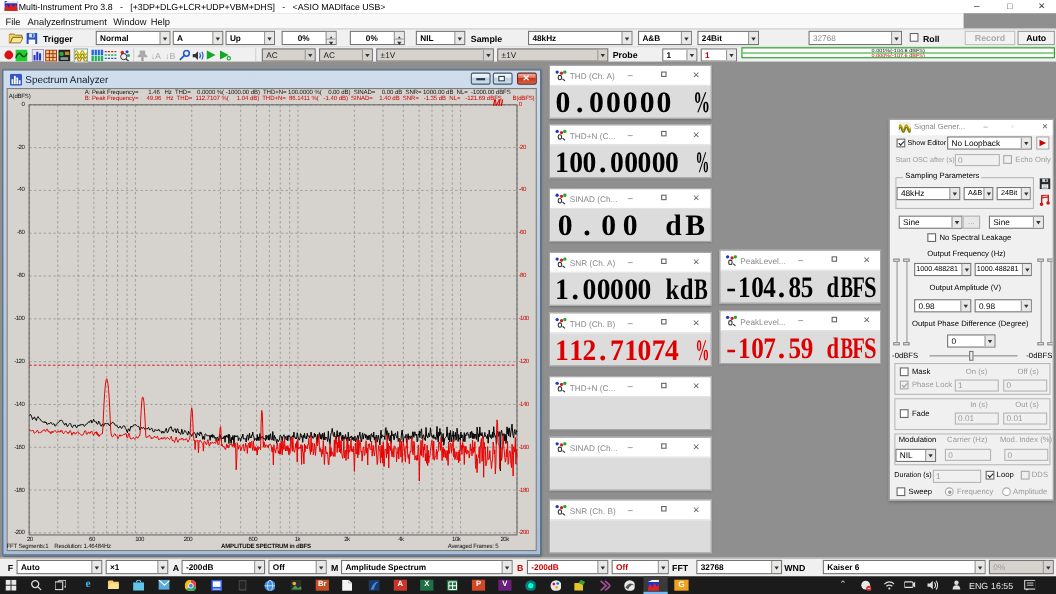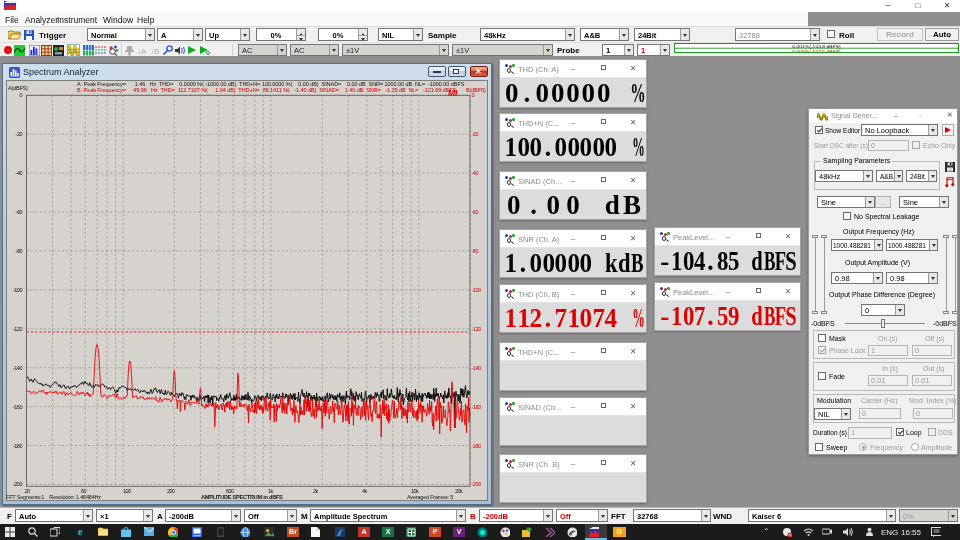--- a/index.html
+++ b/index.html
@@ -1,19 +1,19 @@
 <!DOCTYPE html>
 <html><head><meta charset="utf-8"><style>
 *{margin:0;padding:0;box-sizing:border-box}
 html,body{width:960px;height:540px;overflow:hidden}
 #screen{position:relative;width:960px;height:540px;font-family:"Liberation Sans",sans-serif;background:#8f8f8f;overflow:hidden}
 .abs{position:absolute}
 
 #titlebar{left:0;top:0;width:960px;height:12px;background:#ffffff}
-#menubar{left:0;top:12px;width:808px;height:14px;background:#f9f9f9;font-size:8.5px;color:#111}
+#menubar{left:0;top:12px;width:876px;height:14px;background:#f9f9f9;font-size:8.5px;color:#111}
 #tb1{left:0;top:26px;width:960px;height:16px;background:#f0f0f0;border-top:1px solid #d8d8d8}
 #tb2{left:0;top:42px;width:960px;height:14px;background:#f0f0f0;border-top:1px solid #e0e0e0}
 #tb3{left:0;top:507px;width:960px;height:17px;background:#f0f0f0;border-top:1px solid #b5b5b5}
 #taskbar{left:0;top:524px;width:960px;height:16px;background:#1b1b1b}
 .combo{position:absolute;background:#fff;border:1px solid #747474;font-size:7.5px;color:#000;overflow:hidden;white-space:nowrap}
 .combo .ct{position:absolute;left:3px;top:50%;transform:translateY(-50%)}
 .combo .da{position:absolute;right:0;top:0;bottom:0;width:9px;background:#e8e8e6;border-left:1px solid #9a9a9a}
 .combo .da:after{content:"";position:absolute;left:2px;top:50%;margin-top:-1px;border:2.5px solid transparent;border-top:3.5px solid #333}
 .combo.gray{background:#d6d3ce;color:#222}
 .combo.gray .da{background:#d6d3ce}
@@ -66,20 +66,21 @@
 .ticon{position:absolute;width:11px;height:11px}
 </style></head>
 <body>
 <div id="screen">
   <div class="abs" id="titlebar">
     <svg class="abs" style="left:4px;top:1px" width="12" height="9">
         <rect x="0" y="0" width="12" height="9" fill="#2233bb"></rect>
         <path d="M0 7 L2 3 L4 6 L6 2 L8 5.5 L10 3 L12 6 L12 9 L0 9 Z" fill="#dd2222"></path>
         <path d="M0 2 L3 0 L12 0 L12 2 Z" fill="#eee"></path>
       </svg>
+    <span class="abs" style="left:17px;top:2px;font-size:8px;color:#000">Multi-Instrument Pro 3.8&nbsp;&nbsp;&nbsp;-&nbsp;&nbsp;&nbsp;[+3DP+DLG+LCR+UDP+VBM+DHS]&nbsp;&nbsp;&nbsp;-&nbsp;&nbsp;&nbsp;&lt;ASIO MADIface USB&gt;</span>
     <span class="abs" style="left:882px;top:0px;width:12px;text-align:center;font-size:9px;color:#333">–</span>
     <span class="abs" style="left:912px;top:1px;width:12px;text-align:center;font-size:8px;color:#333">□</span>
     <span class="abs" style="left:941px;top:1px;width:12px;text-align:center;font-size:8px;color:#333">✕</span>
   </div>
   <div class="abs" id="menubar">
     <span class="abs" style="left:5px;top:3px">File</span>
     <span class="abs" style="left:25px;top:3px">Analyzer</span>
     <span class="abs" style="left:57px;top:3px">Instrument</span>
     <span class="abs" style="left:103px;top:3px">Window</span>
     <span class="abs" style="left:137px;top:3px">Help</span>

